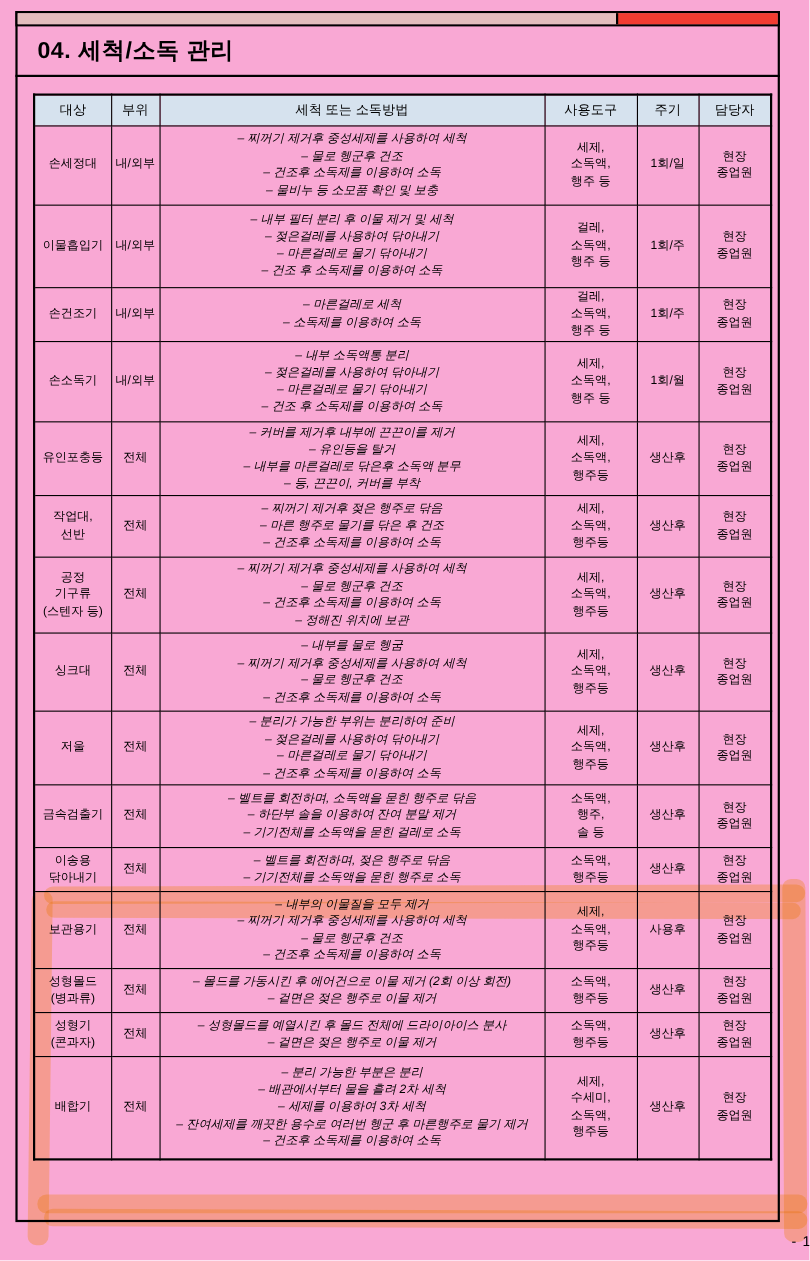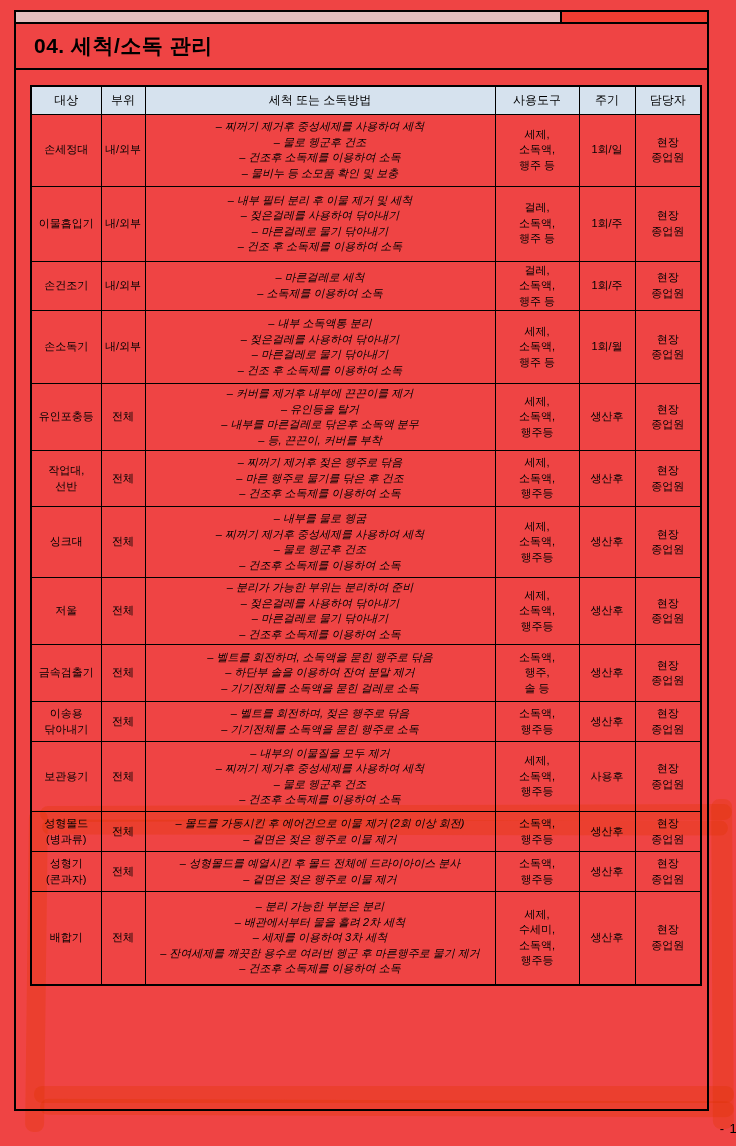--- a/index.html
+++ b/index.html
@@ -5,21 +5,21 @@
   html, body {
     margin: 0;
     padding: 0;
     background: #ffffff;
     font-family: "Liberation Sans", "DejaVu Sans", sans-serif;
   }
   .canvas {
     position: relative;
     width: 736px;
     height: 1146px;
-    background: #ef4444;
+    background: #f9a8d4;
     overflow: hidden;
   }
   
   .page-frame {
     position: absolute;
     left: 14px; top: 10px;
     width: 695px; height: 1101px;
     border: 2px solid #000;
     box-sizing: border-box;
   }
@@ -229,20 +229,36 @@
       <td class="c-method">– 찌꺼기 제거후 젖은 행주로 닦음
 – 마른 행주로 물기를 닦은 후 건조
 – 건조후 소독제를 이용하여 소독</td>
       <td class="c-tools">세제,
 소독액,
 행주등</td>
       <td class="c-cycle">생산후</td>
       <td class="c-manager">현장
 종업원</td>
     </tr>
+        <tr class="data-row" style="height: 69px;">
+      <td class="c-target">공정
+기구류
+(스텐자 등)</td>
+      <td class="c-part">전체</td>
+      <td class="c-method">– 찌꺼기 제거후 중성세제를 사용하여 세척
+– 물로 헹군후 건조
+– 건조후 소독제를 이용하여 소독
+– 정해진 위치에 보관</td>
+      <td class="c-tools">세제,
+소독액,
+행주등</td>
+      <td class="c-cycle">생산후</td>
+      <td class="c-manager">현장
+종업원</td>
+    </tr>
         <tr class="data-row" style="height: 71px;">
       <td class="c-target">싱크대</td>
       <td class="c-part">전체</td>
       <td class="c-method">– 내부를 물로 헹굼
 – 찌꺼기 제거후 중성세제를 사용하여 세척
 – 물로 헹군후 건조
 – 건조후 소독제를 이용하여 소독</td>
       <td class="c-tools">세제,
 소독액,
 행주등</td>

